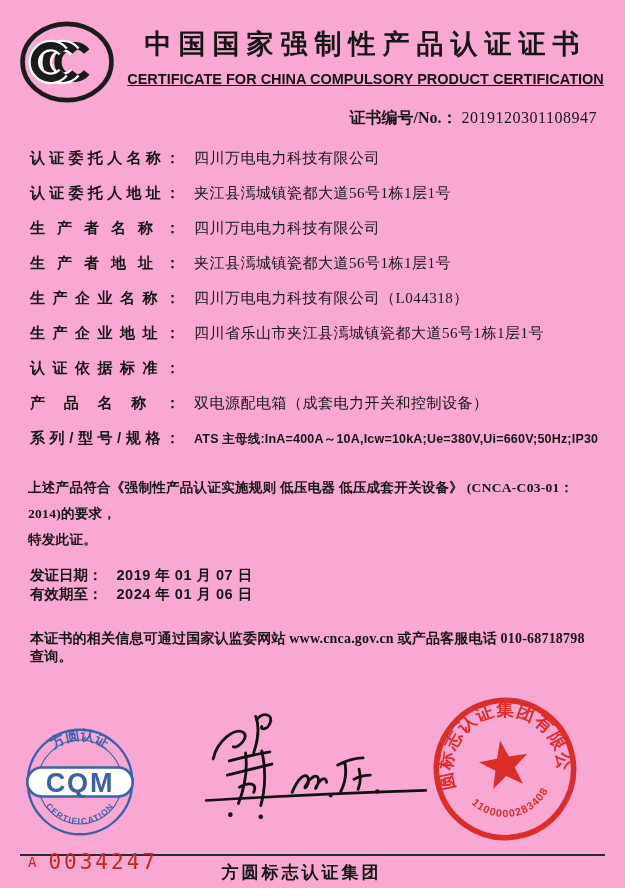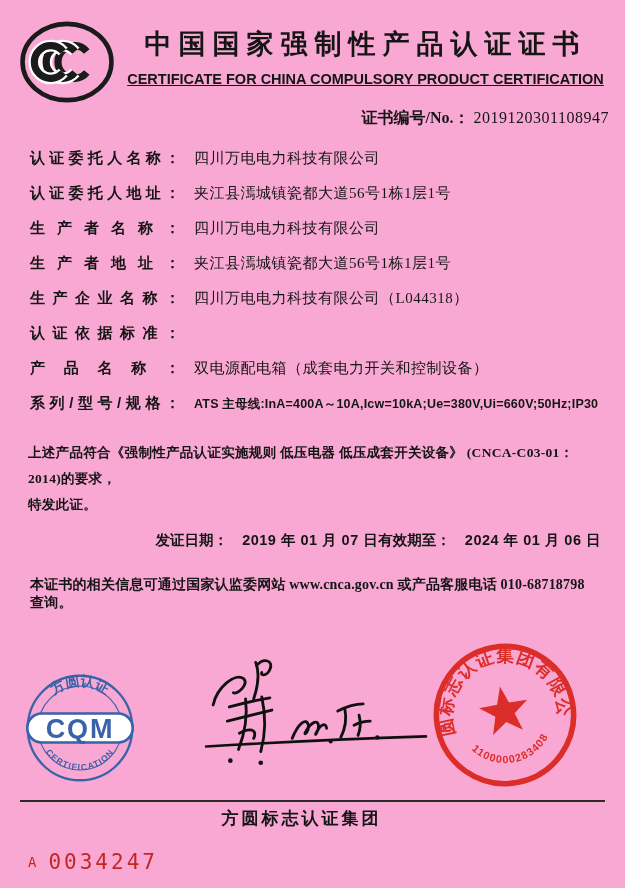--- a/index.html
+++ b/index.html
@@ -7,38 +7,38 @@
     position:relative; width:625px; height:888px; background:#f9a8d4;
     font-family:"Liberation Serif","DejaVu Serif",serif; color:#151515;
     overflow:hidden;
   }
   
   .header { display:flex; align-items:flex-start; padding-top:18px; }
   .ccc-logo { margin-left:18px; width:98px; height:88px; flex:none; }
   .titles { flex:1; text-align:center; padding-top:8px; padding-right:10px; }
   .title-cn { font-size:27px; font-weight:700; letter-spacing:7px; white-space:nowrap; }
   .title-en { font-family:"Liberation Sans","DejaVu Sans",sans-serif; font-size:14.5px; font-weight:700; margin-top:9px; white-space:nowrap;text-decoration:underline; }
-  .cert-no-row { text-align:right; padding-right:16px; margin-top:2px; font-size:16px; }
+  .cert-no-row { text-align:right; padding-right:28px; margin-top:2px; font-size:16px; }
   .cert-no-label { font-weight:700; }
   .cert-no-value { letter-spacing:0.5px; }
   
   .fields { margin:18px 12px 0 30px; }
   .field-row { display:flex; align-items:baseline; margin-bottom:13px; }
   .f-label {
     font-family:"Liberation Sans","DejaVu Sans",sans-serif; font-weight:700;
     font-size:15px; width:150px; flex:none; line-height:22px;
     text-align:justify; text-align-last:justify;
   }
   .f-value { font-size:15px; margin-left:14px; line-height:22px; letter-spacing:0.5px; }
   .f-value.alt { font-family:"Liberation Sans","DejaVu Sans",sans-serif; font-weight:600; letter-spacing:0.3px; }
   .f-value.spec { font-family:"Liberation Sans","DejaVu Sans",sans-serif; font-size:12.5px; font-weight:600; letter-spacing:0.2px; }
   
   .statement { margin:25px 28px 0 28px; font-weight:700; font-size:13.5px; line-height:26px; letter-spacing:0.3px; }
-  .dates { display:flex; justify-content:flex-end; margin:13px 24px 0 30px;
-           font-family:"Liberation Sans","DejaVu Sans",sans-serif; font-size:14.5px; font-weight:700; }
+  .dates { display:flex; justify-content:space-between; margin:13px 24px 0 30px;
+           font-family:"Liberation Sans","DejaVu Sans",sans-serif; font-size:14.5px; font-weight:700;flex-direction:column; }
   .dates .val { margin-left:10px; letter-spacing:0.5px; }
   .validity { margin:11px 30px 0; font-weight:700; font-size:14.5px; letter-spacing:1px; }
   .infonote { margin:26px 30px 0; font-weight:700; font-size:14px; letter-spacing:0.2px; }
   
   .seal-zone { position:relative; height:184px; margin-top:4px; }
   .cqm-logo  { position:absolute; left:24px;  top:56px; width:112px; height:112px; }
   .signature { position:absolute; left:203px; top:26px; width:228px; height:132px; }
   .red-seal  { position:absolute; left:430px; top:24px; width:150px; height:150px; opacity:0.93; }
   
   .divider { border-top:2px solid #2b2b2b; margin:0 20px; }
@@ -87,20 +87,24 @@
       <span class="f-label">生产者名称：</span>
       <span class="f-value">四川万电电力科技有限公司</span>
     </div>
     <div class="field-row">
       <span class="f-label">生产者地址：</span>
       <span class="f-value">夹江县漹城镇瓷都大道56号1栋1层1号</span>
     </div>
     <div class="field-row">
       <span class="f-label">生产企业名称：</span>
       <span class="f-value">四川万电电力科技有限公司（L044318）</span>
+    </div>
+    <div class="field-row">
+      <span class="f-label">生产企业地址：</span>
+      <span class="f-value">四川省乐山市夹江县漹城镇瓷都大道56号1栋1层1号</span>
     </div>
     <div class="field-row">
       <span class="f-label">认证依据标准：</span>
     </div>
     <div class="field-row">
       <span class="f-label">产品名称：</span>
       <span class="f-value">双电源配电箱（成套电力开关和控制设备）</span>
     </div>
     <div class="field-row">
       <span class="f-label">系列/型号/规格：</span>

